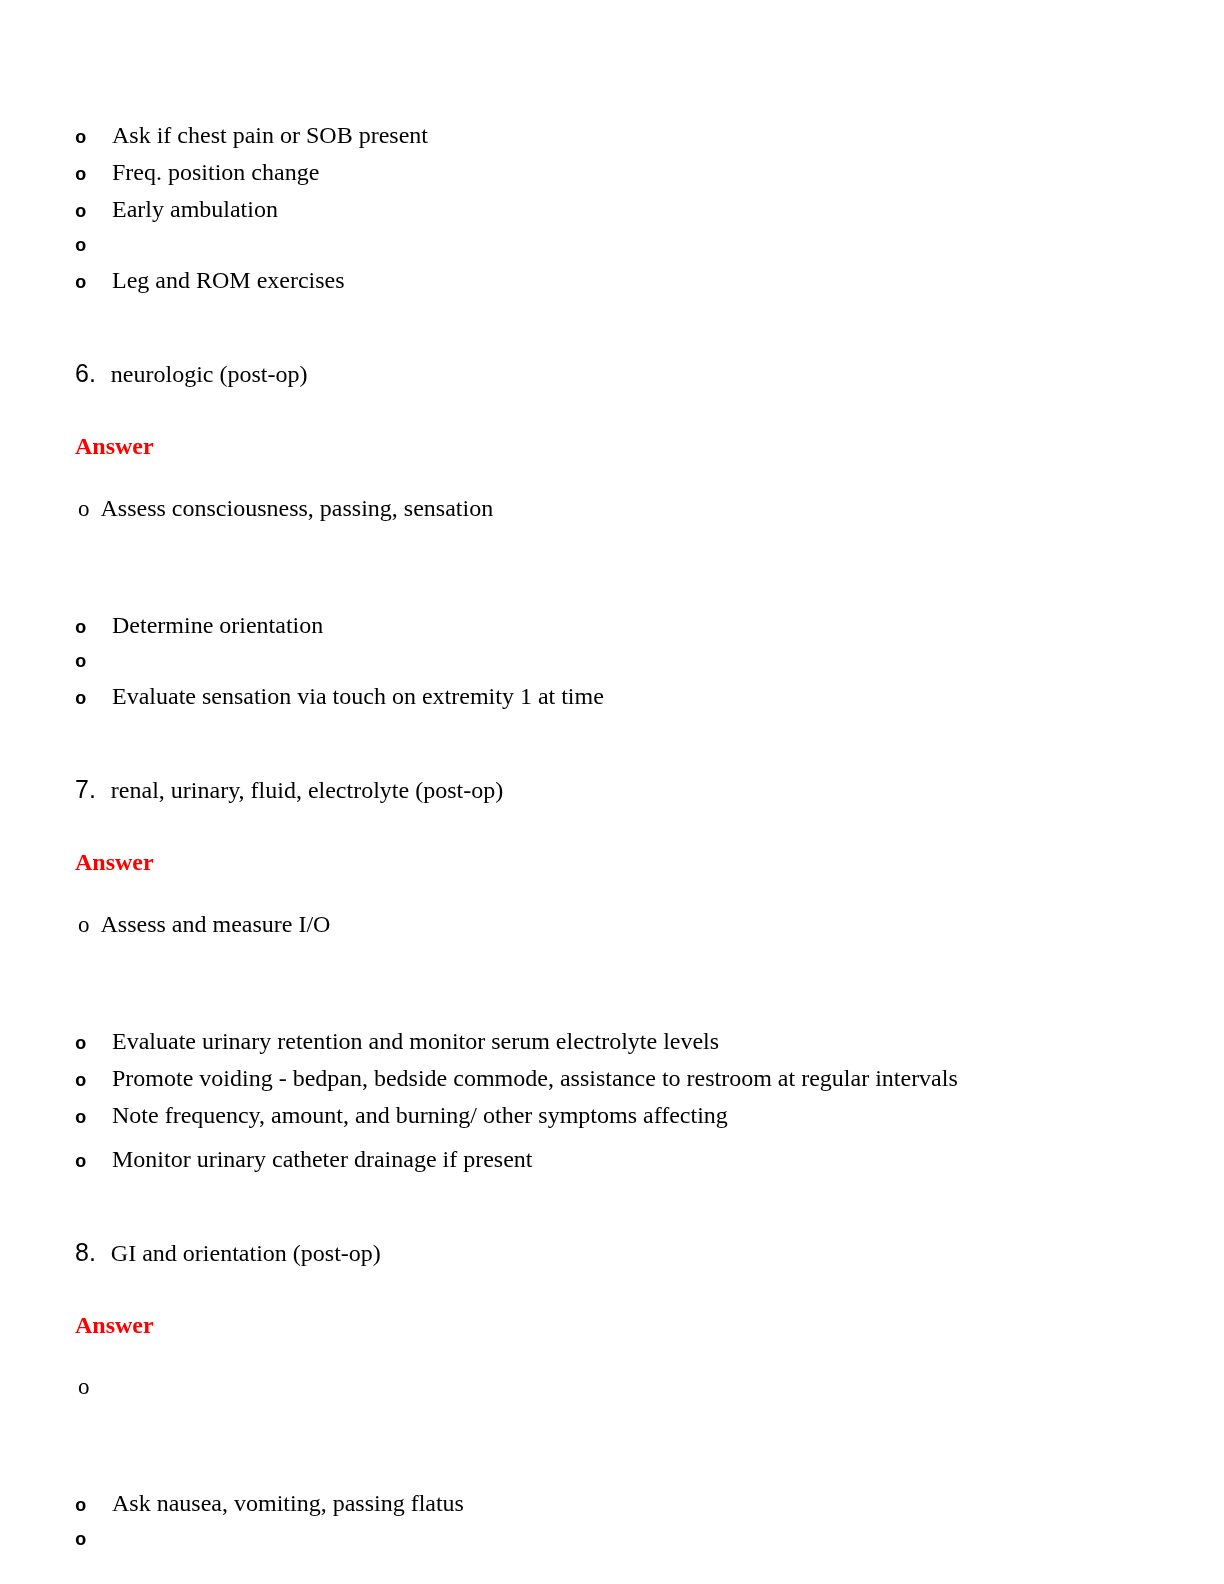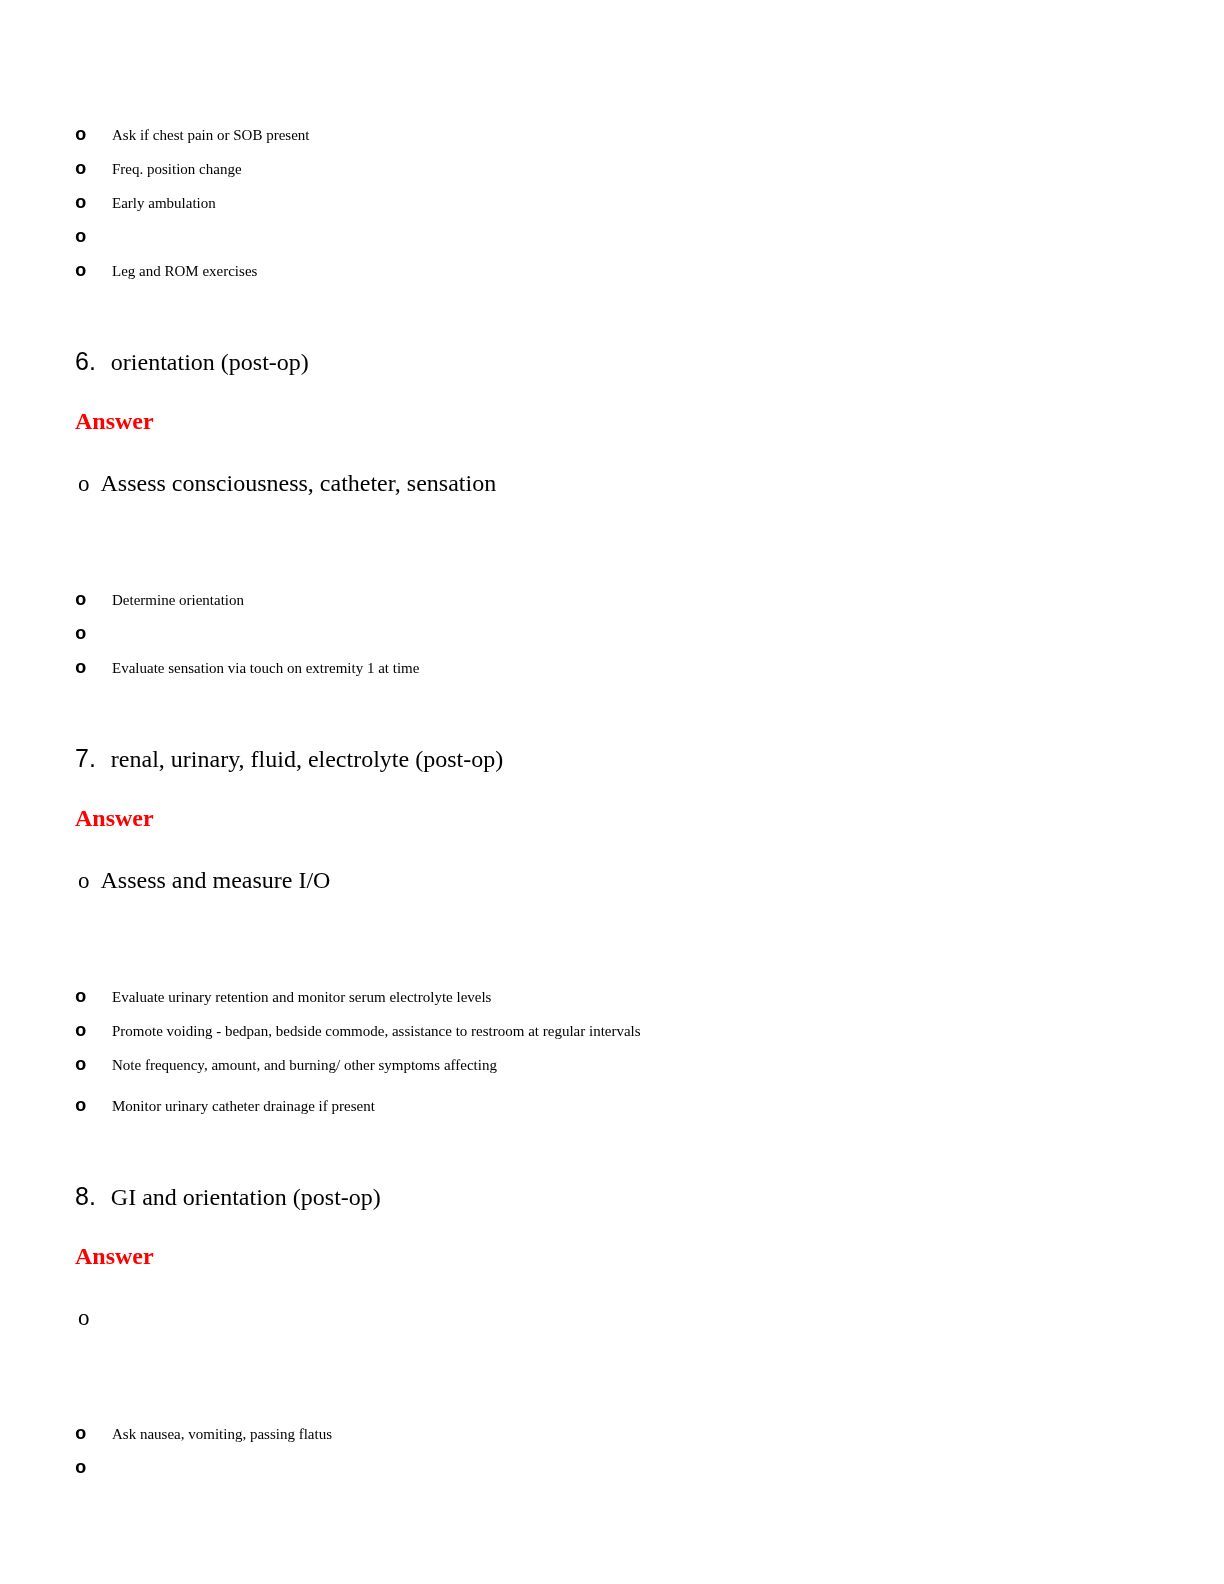--- a/index.html
+++ b/index.html
@@ -28,39 +28,39 @@
     font-size: 23.5px;
   }
   .bullet-row.gap-sm { margin-top: 7px; }
   .marker {
     flex: 0 0 37px;
     width: 37px;
     font-family: "Liberation Mono", monospace;
     font-weight: 700;
     font-size: 19px;
   }
-  .btext { font-size: 15px; text-align: center; }
+  .btext { font-size: 24px; text-align: center; }
 
   
   .question {
     margin-top: 56px;
     display: flex;
     align-items: baseline;
     line-height: 34px;
   }
   .qnum {
     font-family: "Liberation Sans", sans-serif;
     font-size: 25px;
     margin-right: 15px;
   }
   .qtitle { font-size: 24px; }
 
   
   .answer-label {
-    margin-top: 27px;
+    margin-top: 40px;
     color: var(--answer-red);
     font-weight: 700;
     font-size: 24px;
     line-height: 30px;
   }
 
   
   .answer-line {
     margin-top: 32px;
     display: flex;
@@ -95,26 +95,26 @@
       <span class="marker">o</span>
     </li>
     <li class="bullet-row">
       <span class="marker">o</span>
       <span class="btext">Leg and ROM exercises</span>
     </li>
   </ul>
 
   <div class="question">
     <span class="qnum">6.</span>
-    <span class="qtitle">orientation (post-op)</span>
+    <span class="qtitle">neurologic (post-op)</span>
   </div>
   <div class="answer-label">Answer</div>
   <div class="answer-line">
     <span class="amarker">o</span>
-    <span class="atext">Assess consciousness, catheter, sensation</span>
+    <span class="atext">Assess consciousness, passing, sensation</span>
   </div>
   <ul class="bullet-list after-answer">
     <li class="bullet-row">
       <span class="marker">o</span>
       <span class="btext">Determine orientation</span>
     </li>
     <li class="bullet-row">
       <span class="marker">o</span>
     </li>
     <li class="bullet-row">

